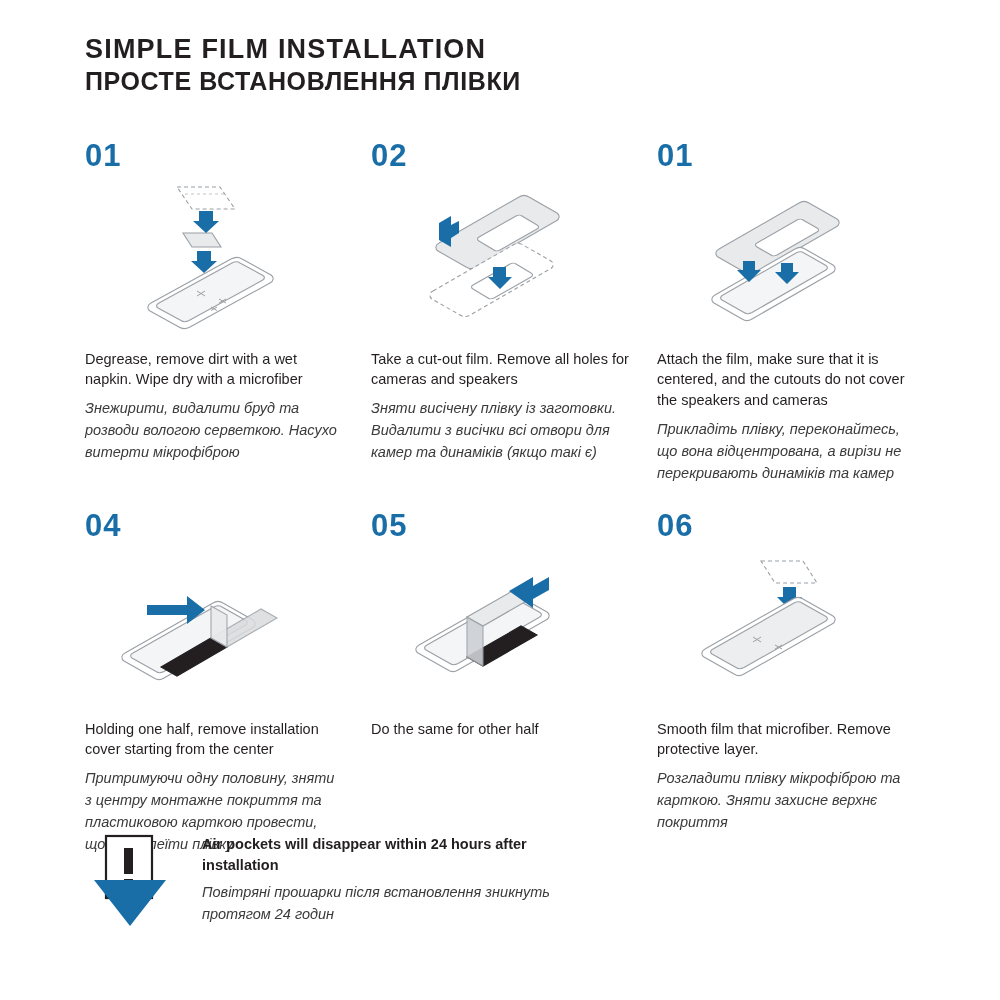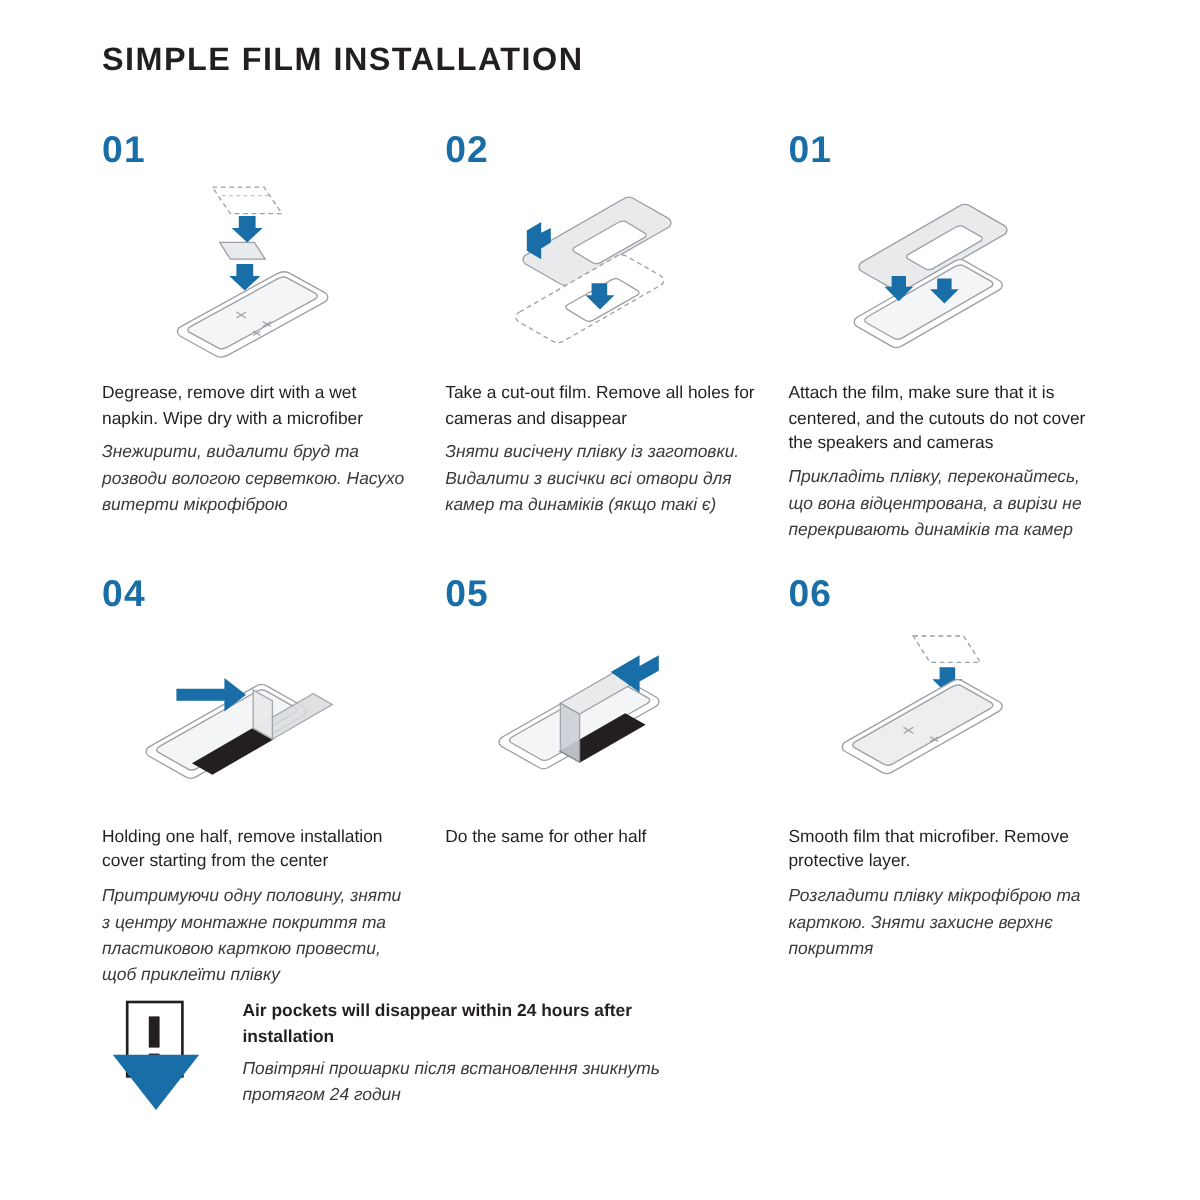--- a/index.html
+++ b/index.html
@@ -123,20 +123,21 @@
     margin-top: 7px;
   }
 </style>
 </head>
 <body>
 
 <div class="page">
 
   <div class="header">
     <div class="title-en">Simple Film Installation</div>
+    <div class="title-uk">Просте встановлення плівки</div>
   </div>
 
   <div class="grid">
 
     <div class="step">
       <div class="step-num">01</div>
       <div class="art">
         <svg width="250" height="170" viewBox="0 0 250 170" fill="none">
           <g stroke="#9aa0a6" stroke-width="1.1">
 
@@ -177,21 +178,21 @@
             <path d="M62 116 L142 70 C145 68 149 68 152 70 L180 86 C183 88 183 92 179 94 L99 140 C96 142 92 142 89 140 L61 124 C58 122 58 118 62 116 Z" fill="#ffffff" stroke-dasharray="4 3"></path>
             <path d="M102 110 L139 89 C141 88 144 88 145 89 L160 98 C162 99 162 101 160 102 L123 123 C121 124 118 124 117 123 L102 114 C100 113 100 111 102 110 Z" fill="#ffffff"></path>
 
             <g fill="#1a6ea8" stroke="none">
               <path d="M76 52 l12 -7 v9 l8 -4 v12 l-8 5 v9 l-12 -7 z" transform="translate(-8,-4)"></path>
               <path d="M122 92 h13 v10 h6 l-12 12 l-12 -12 h5 z"></path>
             </g>
           </g>
         </svg>
       </div>
-      <div class="text-en">Take a cut-out film. Remove all holes for cameras and disappear</div>
+      <div class="text-en">Take a cut-out film. Remove all holes for cameras and speakers</div>
       <div class="text-uk">Зняти висічену плівку із заготовки. Видалити з висічки всі отвори для камер та динаміків (якщо такі є)</div>
     </div>
 
     <div class="step">
       <div class="step-num">01</div>
       <div class="art">
         <svg width="250" height="170" viewBox="0 0 250 170" fill="none">
           <g stroke="#9aa0a6" stroke-width="1.1">
 
             <path d="M62 74 L142 28 C145 26 149 26 152 28 L180 44 C183 46 183 50 179 52 L99 98 C96 100 92 100 89 98 L61 82 C58 80 58 76 62 74 Z" fill="#e9eaec"></path>

